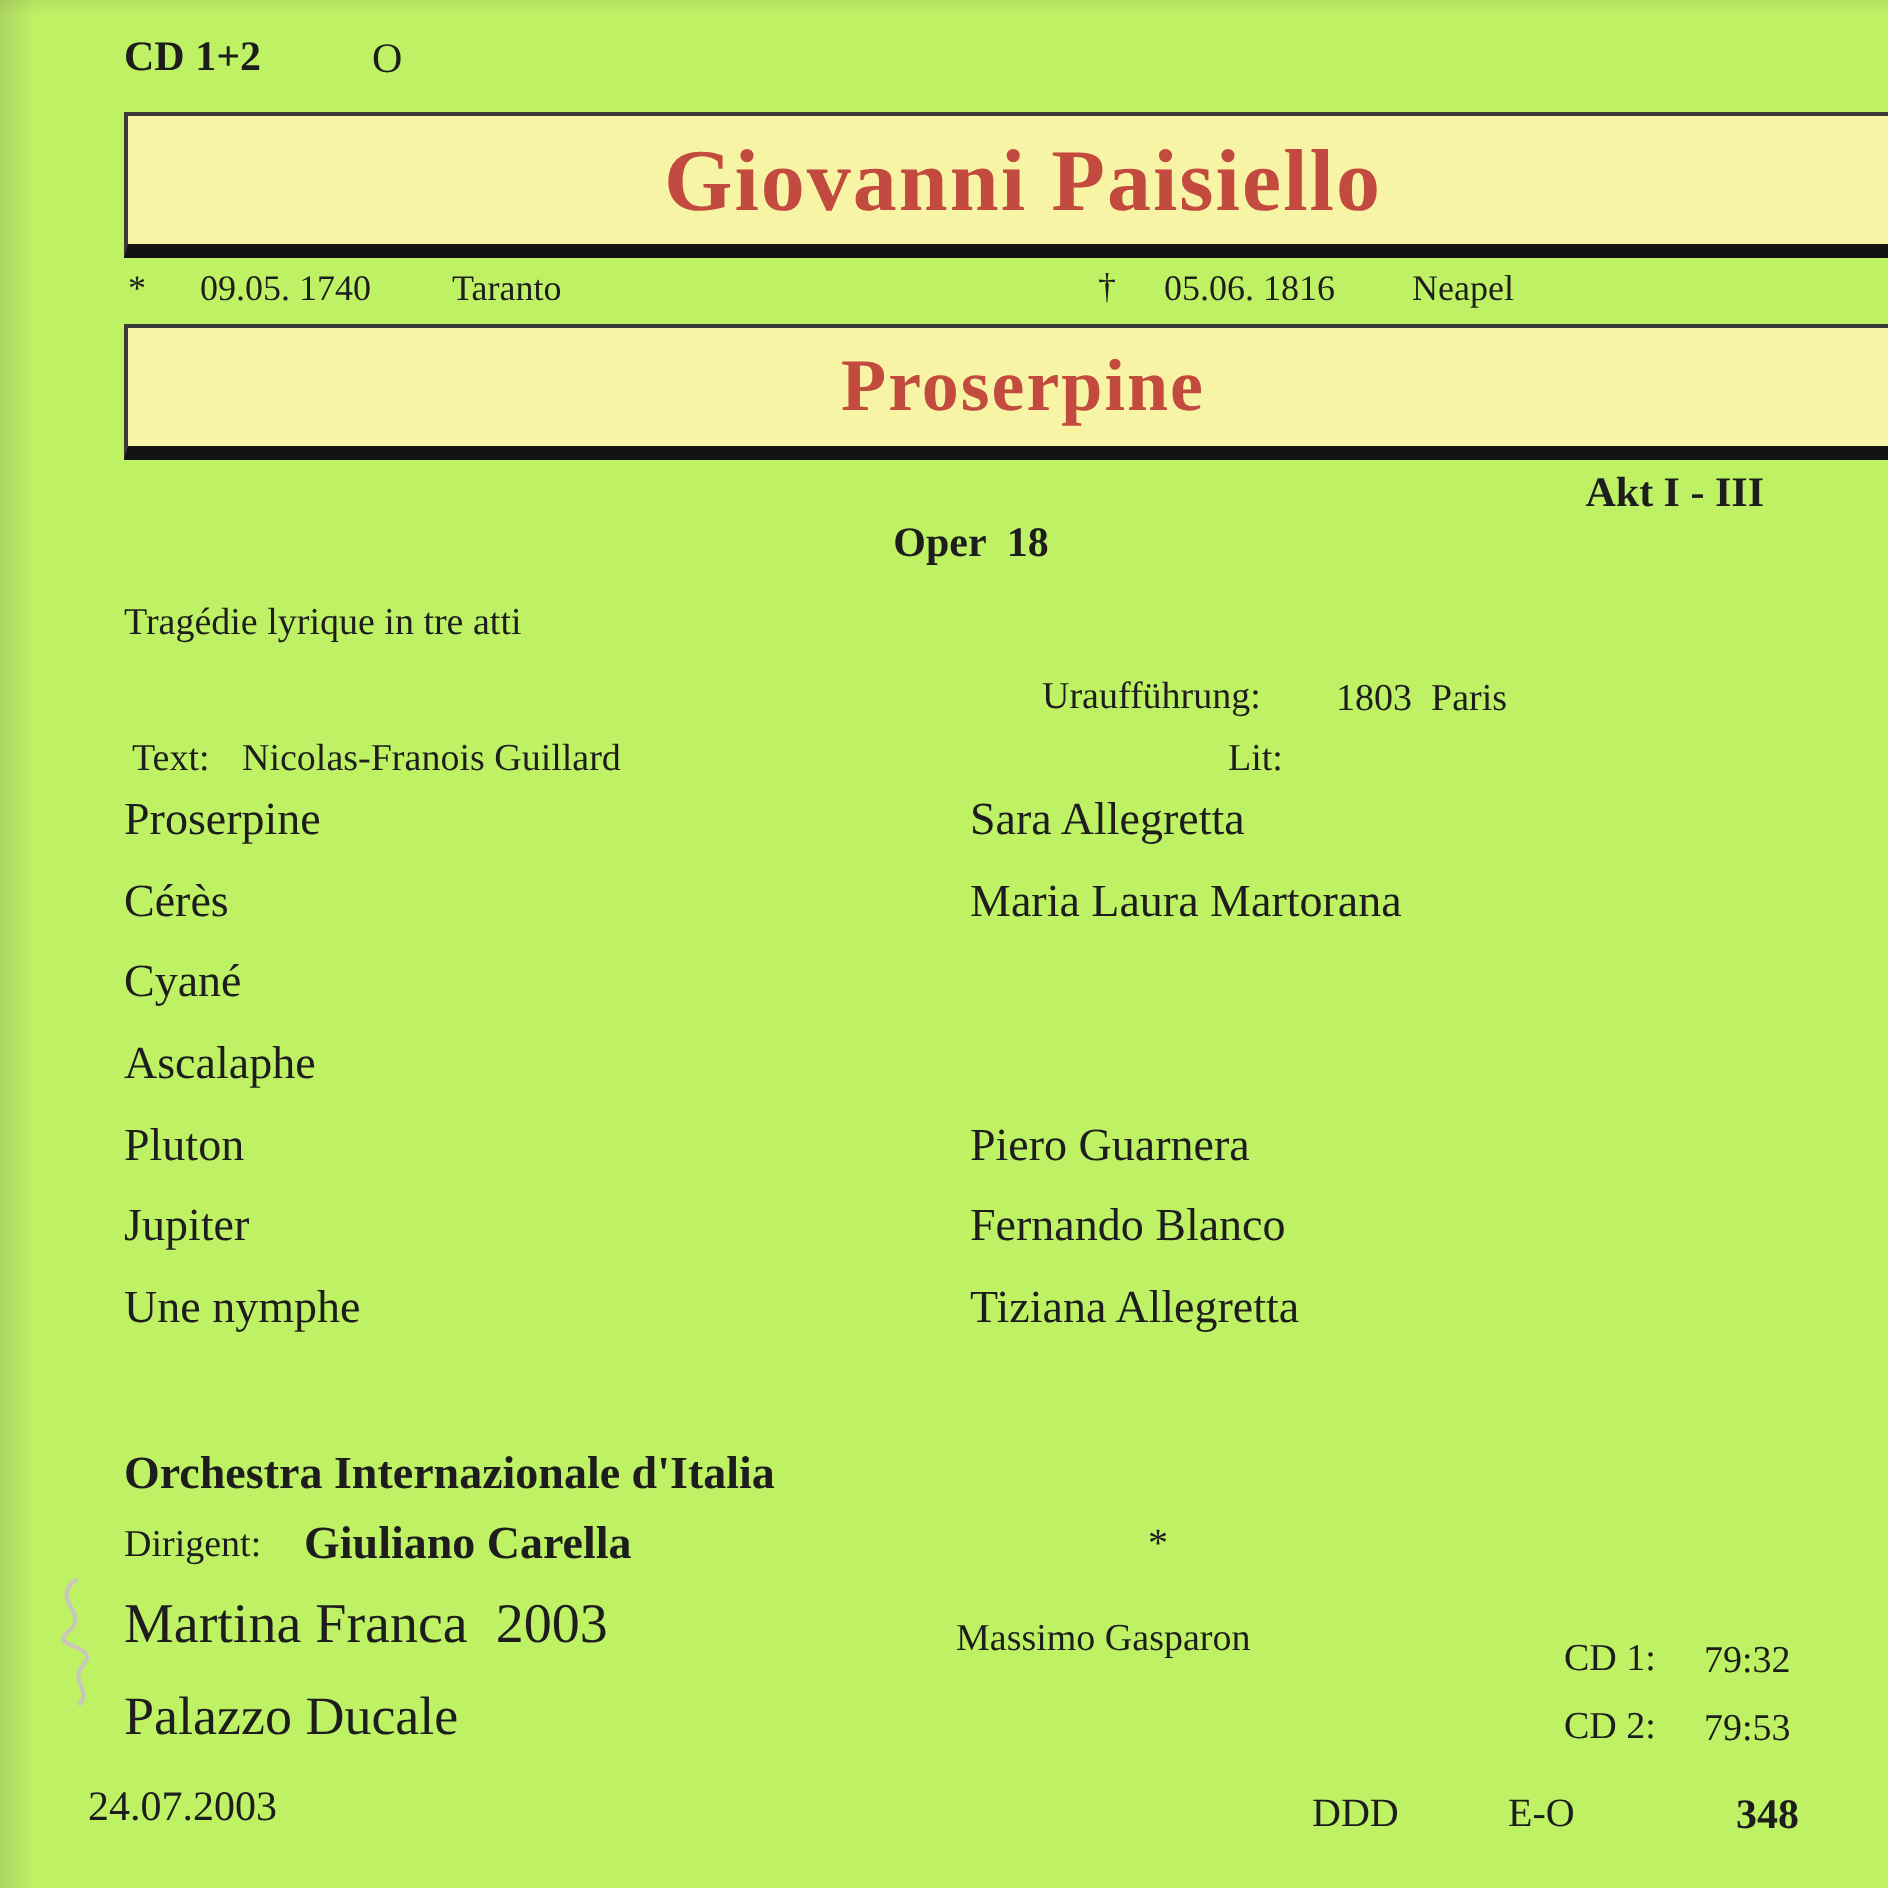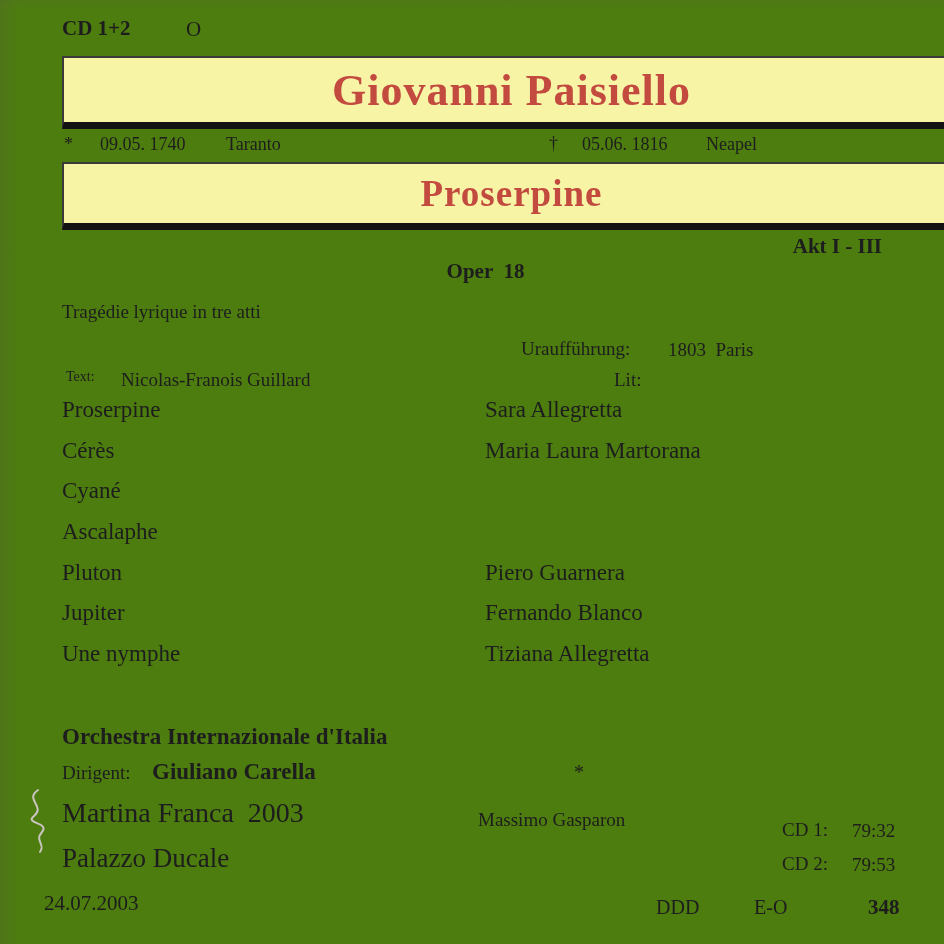--- a/index.html
+++ b/index.html
@@ -6,21 +6,21 @@
   body{
     width:944px;height:944px;
     background:#e8e7e4;
     font-family:"Liberation Serif","DejaVu Serif",serif;
     color:#1d1d1d;
     overflow:hidden;
   }
   .page{
     position:relative;
     width:944px;height:944px;
-    background:#4d7c0f;
+    background:#bef264;
   }
   .abs{position:absolute;white-space:pre;}
   .b{font-weight:bold;}
   
   .banner{
     position:absolute;
     left:62px;width:904px;
     box-sizing:border-box;
     background:#f8f4a6;
     border:2px solid #3a3a38;
@@ -90,21 +90,21 @@
   <div class="abs" style="left:62px;top:234px;width:826px;text-align:center;font-size:21px;">
     <span class="b" style="white-space:pre;">Oper  18</span>
   </div>
   <span class="abs b" style="right:62px;top:234px;font-size:21px;font-family:Liberation Serif, serif;">Akt I - III</span>
 
   <span class="abs" style="left:62px;top:301px;font-size:19px;">Tragédie lyrique in tre atti</span>
 
   <span class="abs" style="left:521px;top:338px;font-size:19px;">Uraufführung:</span>
   <span class="abs" style="left:668px;top:339px;font-size:19px;">1803  Paris</span>
 
-  <span class="abs" style="left:66px;top:369px;font-size:14px;">Text:</span>
+  <span class="abs" style="left:66px;top:369px;font-size:19px;">Text:</span>
   <span class="abs" style="left:121px;top:369px;font-size:19px;">Nicolas-Franois Guillard</span>
   <span class="abs" style="left:614px;top:369px;font-size:19px;">Lit:</span>
 
   <div class="cast">
     <div class="cast-row">
       <span class="cast-role">Proserpine</span>
       <span class="cast-performer">Sara Allegretta</span>
     </div>
     <div class="cast-row">
       <span class="cast-role">Cérès</span>

